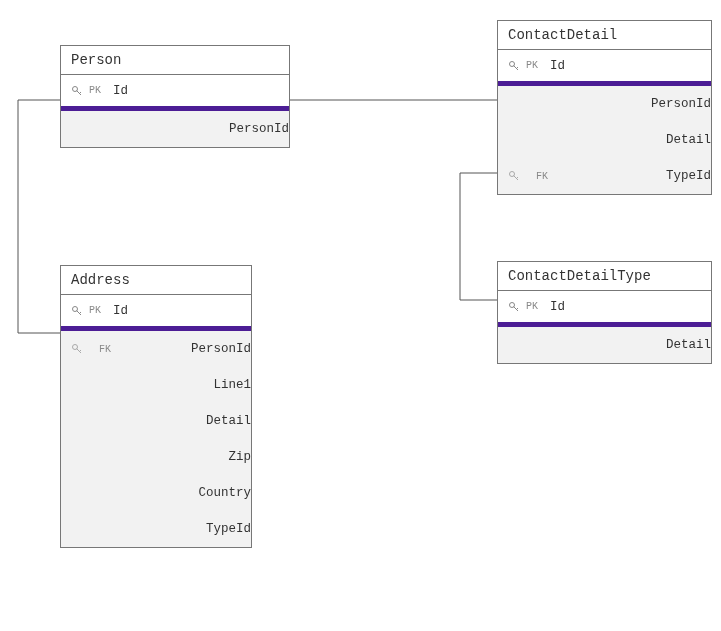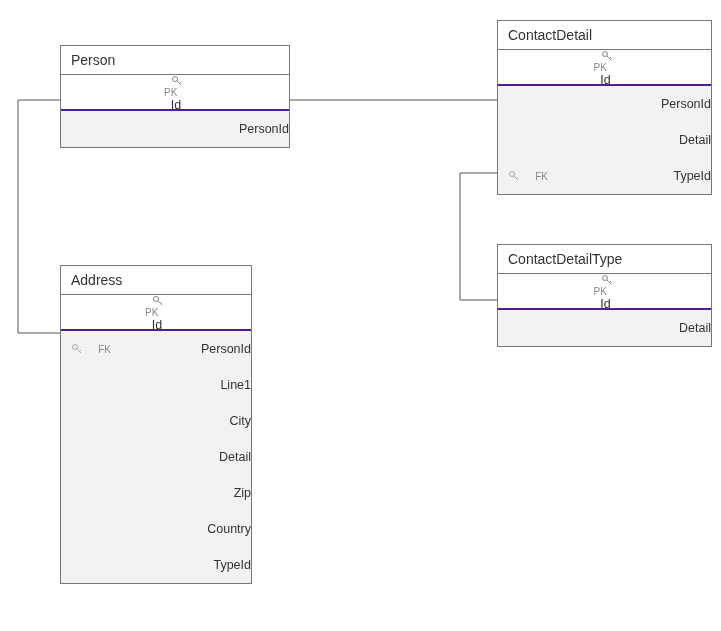--- a/index.html
+++ b/index.html
@@ -22,20 +22,21 @@
     top: 0; left: 0;
     width: 721px;
     height: 631px;
     pointer-events: none;
   }
   .tbl {
     position: absolute;
     border: 1px solid #777;
     background: #0c4a6e;
     box-sizing: border-box;
+    font-family: Liberation Mono, monospace;
   }
   .tbl-header {
     border-bottom: 1px solid #777;
     background: #ffffff;
     padding: 6px 10px 6px 10px;
     font-size: 14px;
     text-align: left;
   }
   .tbl-body {
     background: #f2f2f2;
@@ -43,23 +44,22 @@
   }
   .row {
     display: flex;
     align-items: center;
     height: 36px;
     font-size: 12.5px;
     border-bottom: none;
     box-sizing: border-box;
   }
   .row.pk {
-    border-bottom: 2px solid #4c1d95;
+    border-bottom: 5px solid #4c1d95;
     background: #ffffff;
-    flex-direction: column;
   }
   .icon-col {
     width: 24px;
     display: flex;
     align-items: center;
     justify-content: center;
     flex-shrink: 0;
     margin-left: 4px;
   }
   .tag-col {
@@ -178,46 +178,41 @@
         <span class="name-col">PersonId</span>
       </div>
       <div class="row">
         <span class="icon-col"></span>
           <span class="tag-col"></span>
         <span class="name-col">Line1</span>
       </div>
       <div class="row">
         <span class="icon-col"></span>
           <span class="tag-col"></span>
-        <span class="name-col">City</span>
-      </div>
-      <div class="row">
-        <span class="icon-col"></span>
-          <span class="tag-col"></span>
         <span class="name-col">Detail</span>
       </div>
       <div class="row">
         <span class="icon-col"></span>
           <span class="tag-col"></span>
         <span class="name-col">Zip</span>
       </div>
       <div class="row">
         <span class="icon-col"></span>
           <span class="tag-col"></span>
         <span class="name-col">Country</span>
       </div>
       <div class="row">
         <span class="icon-col"></span>
           <span class="tag-col"></span>
         <span class="name-col">TypeId</span>
       </div>
     </div>
   </div>
 
-  <div class="tbl" style="left:497px; top:244px; width:215px;">
+  <div class="tbl" style="left:497px; top:261px; width:215px;">
     <div class="tbl-header">
       <span>ContactDetailType</span>
     </div>
     <div class="row pk">
       <span class="icon-col key-icon">
         <svg width="12" height="12" viewBox="0 0 24 24">
             <circle cx="8" cy="8" r="5" fill="none" stroke="#888" stroke-width="2"></circle>
             <path d="M11 11 L20 20 M17 17 L20 14" stroke="#888" stroke-width="2" fill="none"></path>
           </svg>
       </span>

